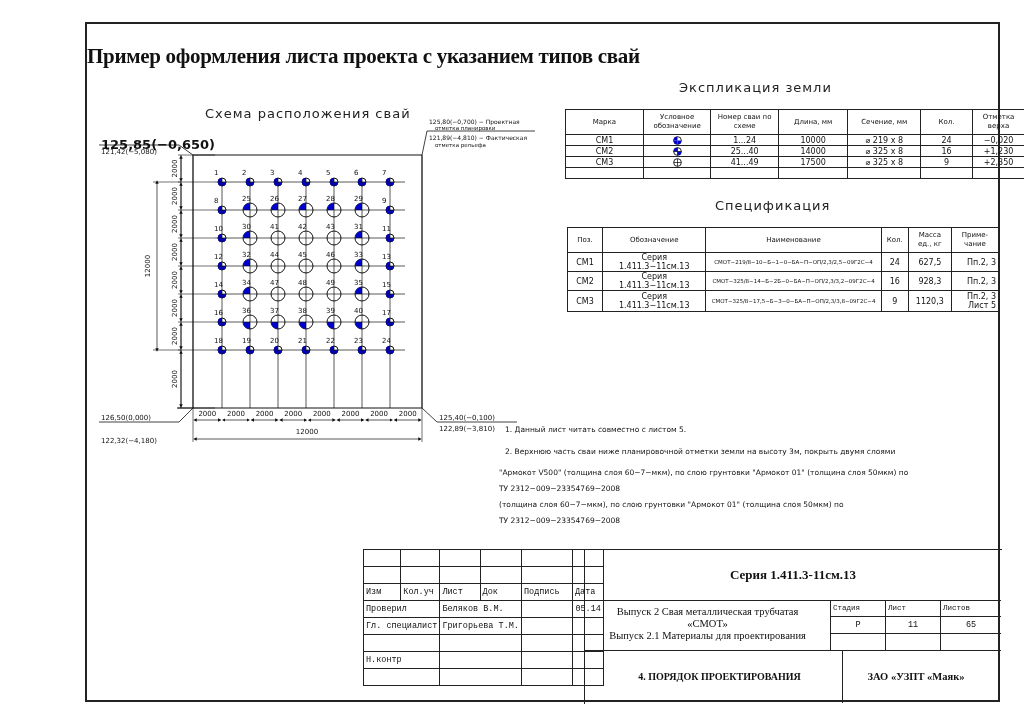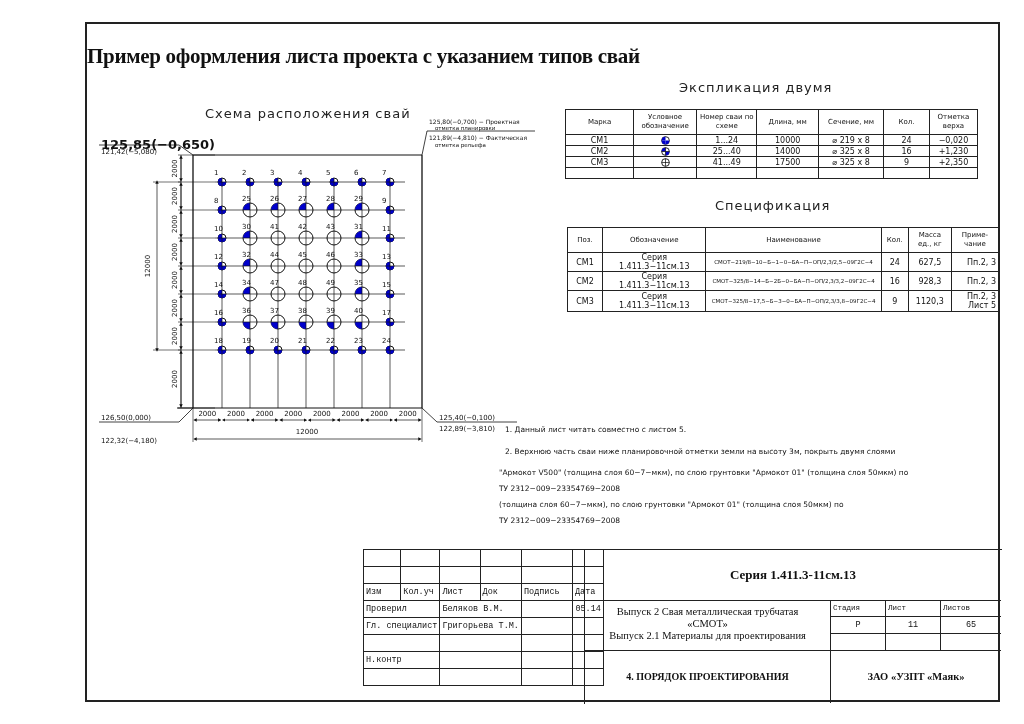--- a/index.html
+++ b/index.html
@@ -517,22 +517,22 @@
   <div class="abs" style="left:348px; top:101px; font-family:'DejaVu Sans',sans-serif; font-size:5.5px;">отметка планировки</div>
   <div class="abs" style="left:342px; top:110px; font-family:'DejaVu Sans',sans-serif; font-size:6px;">121,89(−4,810) − Фактическая</div>
   <div class="abs" style="left:348px; top:118px; font-family:'DejaVu Sans',sans-serif; font-size:5.5px;">отметка рельефа</div>
 
   <div class="abs" style="left:14px; top:390px; font-family:'DejaVu Sans',sans-serif; font-size:7px;">126,50(0,000)</div>
   <div class="abs" style="left:14px; top:413px; font-family:'DejaVu Sans',sans-serif; font-size:7px;">122,32(−4,180)</div>
 
   <div class="abs" style="left:352px; top:390px; font-family:'DejaVu Sans',sans-serif; font-size:7px;">125,40(−0,100)</div>
   <div class="abs" style="left:352px; top:401px; font-family:'DejaVu Sans',sans-serif; font-size:7px;">122,89(−3,810)</div>
 
-  <div class="sect-title" style="left:592px; top:56px;">Экспликация двумя</div>
-  <table class="grid" style="left:478px; top:85px; width:413px;">
+  <div class="sect-title" style="left:592px; top:56px;">Экспликация земли</div>
+  <table class="grid" style="left:478px; top:85px; width:460px;">
     <tbody>
         <tr class="hdr">
       <td style="width:70px">Марка</td>
       <td style="width:60px">Условное обозначение</td>
       <td style="width:60px">Номер сваи по схеме</td>
       <td style="width:62px">Длина, мм</td>
       <td style="width:65px">Сечение, мм</td>
       <td style="width:45px">Кол.</td>
       <td style="width:45px">Отметка верха</td>
     </tr>
@@ -718,16 +718,16 @@
         <td style="text-align:center;">11</td>
         <td style="text-align:center; border-right:none;">65</td>
       </tr>
       <tr>
             <td style="border-left:none;"></td>
             <td></td>
             <td style="border-right:none;"></td>
           </tr>
     </tbody>
       </table>
-    <div class="tb-big" style="left:0; top:101px; width:246px; height:52px; line-height:52px; font-size:10px; font-weight:bold; border-right:1.5px solid #222; box-sizing:border-box;">4. ПОРЯДОК ПРОЕКТИРОВАНИЯ</div>
+    <div class="tb-big" style="left:12px; top:101px; width:246px; height:52px; line-height:52px; font-size:10px; font-weight:bold; border-right:1.5px solid #222; box-sizing:border-box;">4. ПОРЯДОК ПРОЕКТИРОВАНИЯ</div>
     <div class="tb-big" style="left:246px; top:101px; width:170px; height:52px; line-height:52px; font-size:10.5px; font-weight:bold;">ЗАО «УЗПТ «Маяк»</div>
   </div>
 </div>
 
 </body></html>

